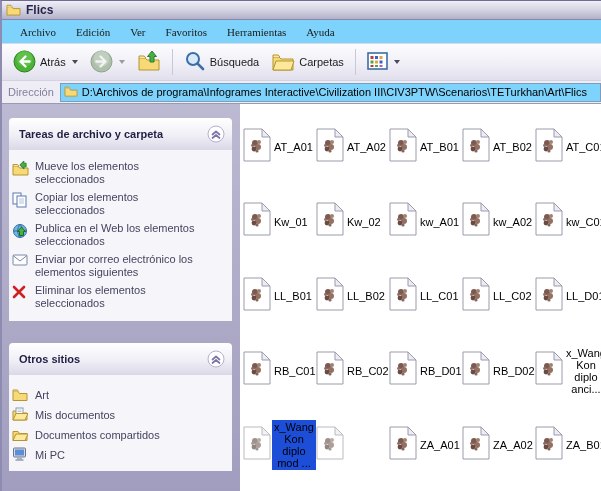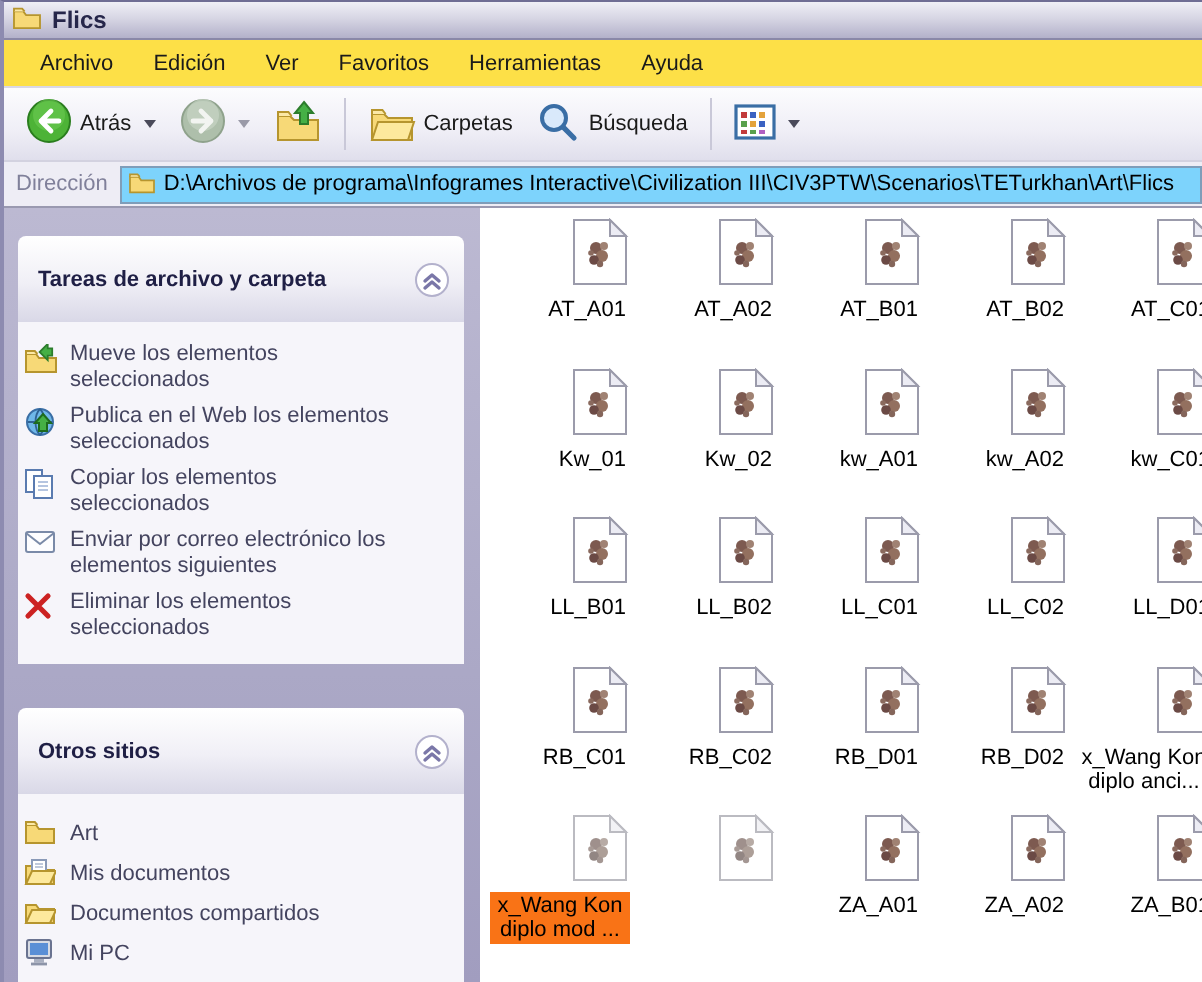--- a/index.html
+++ b/index.html
@@ -15,23 +15,23 @@
   .titlebar {
     height:19px; flex:0 0 19px;
     background:linear-gradient(180deg,#efeff6 0%,#d7d6e4 45%,#b3b1ca 100%);
     border-bottom:1px solid #8a88a8;
     display:flex; align-items:center; gap:5px; padding:0 4px;
   }
   .titlebar .title { font-weight:bold; font-size:12px; color:#26264a; }
 
   
   .menubar {
-    height:24px; flex:0 0 24px; background:#fde047;
+    height:24px; flex:0 0 24px; background:#7dd3fc;
     border-bottom:1px solid #d9d8e6;
-    display:flex; align-items:center; padding-left:8px;
+    display:flex; align-items:center; padding-left:8px;font-family:Liberation Serif, serif;
   }
   .menu-item { padding:3px 10px; color:#1a1a1a; cursor:default; }
 
   
   .toolbar {
     height:37px; flex:0 0 37px;
     background:linear-gradient(180deg,#fcfcfe 0%,#efeef6 60%,#e0dfec 100%);
     border-bottom:1px solid #d3d2e0;
     display:flex; align-items:center; padding-left:6px; gap:2px;
   }
@@ -57,45 +57,45 @@
   .content { flex:1; display:flex; overflow:hidden; }
 
   
   .sidebar {
     flex:0 0 238px; width:238px;
     background:linear-gradient(180deg,#bcb9d2 0%,#aba8c6 60%,#a19dbf 100%);
     padding:14px 8px 0 7px; overflow:hidden;
   }
   .panel { margin-bottom:22px; }
   .panel-header {
-    height:43px; border-radius:4px 4px 0 0;
+    height:32px; border-radius:4px 4px 0 0;
     background:linear-gradient(180deg,#ffffff 0%,#f0eff6 55%,#d9d8e7 100%);
     display:flex; align-items:center; justify-content:space-between;
     padding:0 7px 0 10px; font-weight:bold; color:#1f1f45; cursor:pointer;
   }
   .panel-body { background:#f6f5fa; padding:10px 4px 6px 3px; }
   .task-item { display:flex; gap:6px; margin-bottom:5px; color:#44445f; line-height:13px; cursor:pointer; }
   .task-item .txt { max-width:172px; }
   .task-item .ico { flex:0 0 17px; padding-top:1px; }
   .place-item { display:flex; gap:7px; align-items:center; height:20px; color:#44445f; cursor:pointer; }
   .chev { width:18px; height:18px; flex:0 0 18px; }
 
   
   .filearea { flex:1; background:#fff; position:relative; overflow:hidden; }
   .file-grid {
     position:absolute; left:2px; top:5px;
     display:grid; grid-template-columns:repeat(5,73px); grid-auto-rows:74.5px;
   }
-  .file-item { display:flex; flex-direction:column; align-items:flex-end; cursor:default; }
+  .file-item { display:flex; flex-direction:row; align-items:center; cursor:default; }
   .file-item .icon-wrap { height:37px; display:flex; align-items:flex-start; justify-content:center; }
   .file-label {
     margin-top:2px; padding:1px 2px; max-width:70px;
     text-align:center; line-height:12px; color:#000;
   }
-  .file-item.selected .file-label { background:#f97316; }
+  .file-item.selected .file-label { background:#1d4ed8; }
   .file-item.selected .icon-wrap { opacity:.68; filter:saturate(.6); }
   .file-item.focused .file-label { outline:1px dotted #3c3c55; }
 </style>
 </head>
 <body>
 
 <div class="window">
 
   <div class="titlebar">
     <span>
@@ -143,36 +143,36 @@
         <svg width="24" height="24" viewBox="0 0 24 24">
             <path d="M2 9 h6 l2 2 h12 v10 H2 Z" fill="#f7d977" stroke="#b6952e"></path>
             <path d="M2 9 V7 h5.2 l1.6 2" fill="#fbe8a6" stroke="#b6952e"></path>
             <path d="M15 2 l4.5 5.5 h-2.5 v5.5 h-4 V7.5 h-2.5 Z" fill="#45b045" stroke="#2c7d2c"></path>
           </svg>
       </span>
     </div>
     <div class="tb-sep"></div>
     <div class="tb-btn">
       <span>
+        <svg width="22" height="22" viewBox="0 0 22 22">
+            <circle cx="9" cy="9" r="6" fill="#d9e9fb" stroke="#3a6ea5" stroke-width="2"></circle>
+            <line x1="13.6" y1="13.6" x2="19" y2="19" stroke="#3a6ea5" stroke-width="2.6" stroke-linecap="round"></line>
+          </svg>
+      </span>
+      <span>Búsqueda</span>
+    </div>
+    <div class="tb-btn">
+      <span>
         <svg width="24" height="22" viewBox="0 0 24 22">
             <path d="M2 7 h6 l2 2 h12 v11 H2 Z" fill="#f7d977" stroke="#b6952e"></path>
             <path d="M2 7 V5 h5.2 l1.6 2" fill="#fbe8a6" stroke="#b6952e"></path>
             <path d="M2 20 L5 11 h18 l-3 9 Z" fill="#fde99d" stroke="#b6952e"></path>
           </svg>
       </span>
       <span>Carpetas</span>
-    </div>
-    <div class="tb-btn">
-      <span>
-        <svg width="22" height="22" viewBox="0 0 22 22">
-            <circle cx="9" cy="9" r="6" fill="#d9e9fb" stroke="#3a6ea5" stroke-width="2"></circle>
-            <line x1="13.6" y1="13.6" x2="19" y2="19" stroke="#3a6ea5" stroke-width="2.6" stroke-linecap="round"></line>
-          </svg>
-      </span>
-      <span>Búsqueda</span>
     </div>
     <div class="tb-sep"></div>
     <div class="tb-btn">
       <span>
         <svg width="21" height="18" viewBox="0 0 21 18">
             <rect x="1" y="1" width="19" height="16" fill="#fff" stroke="#3a6ea5" stroke-width="1.6"></rect>
             <rect x="3.5" y="4" width="3" height="3" fill="#c23b3b"></rect>
             <rect x="8" y="4" width="3" height="3" fill="#3b62c2"></rect>
             <rect x="12.5" y="4" width="3" height="3" fill="#e4a33c"></rect>
             <rect x="3.5" y="8.5" width="3" height="3" fill="#59a04c"></rect>
@@ -220,37 +220,37 @@
               <svg width="17" height="15" viewBox="0 0 17 15">
                   <path d="M1 5 h5 l1.5 2 H16 v7 H1 Z" fill="#f7d977" stroke="#b6952e"></path>
                   <path d="M1 5 V3.5 h4.4 l1.3 1.5" fill="#fbe8a6" stroke="#b6952e"></path>
                   <path d="M8 1 h4 v2.5 h2.5 L10 8 5.5 3.5 H8 Z" fill="#45b045" stroke="#2c7d2c" transform="rotate(90 10 5) scale(0.9)"></path>
                 </svg>
             </span>
             <span class="txt">Mueve los elementos seleccionados</span>
           </div>
           <div class="task-item">
             <span class="ico">
+              <svg width="15" height="16" viewBox="0 0 15 16">
+                  <rect x="1" y="1" width="8" height="11" fill="#fff" stroke="#5a7bb0"></rect>
+                  <rect x="5" y="4" width="9" height="11" fill="#fff" stroke="#5a7bb0"></rect>
+                  <path d="M7 7 h5 M7 9 h5 M7 11 h5" stroke="#9db3d6" stroke-width=".8"></path>
+                </svg>
+            </span>
+            <span class="txt">Copiar los elementos seleccionados</span>
+          </div>
+          <div class="task-item">
+            <span class="ico">
               <svg width="16" height="16" viewBox="0 0 16 16">
                   <circle cx="8" cy="8" r="6.5" fill="#6fb7e8" stroke="#3a6ea5"></circle>
                   <path d="M2 8 h12 M8 1.5 c-3 3 -3 10 0 13 M8 1.5 c3 3 3 10 0 13" stroke="#2f6294" fill="none" stroke-width=".9"></path>
                   <path d="M10.5 6 l4 4.5 h-2 v4 h-4 v-4 h-2 Z" fill="#45b045" stroke="#1e6b1e" transform="translate(-1 -2)"></path>
                 </svg>
             </span>
             <span class="txt">Publica en el Web los elementos seleccionados</span>
-          </div>
-          <div class="task-item">
-            <span class="ico">
-              <svg width="15" height="16" viewBox="0 0 15 16">
-                  <rect x="1" y="1" width="8" height="11" fill="#fff" stroke="#5a7bb0"></rect>
-                  <rect x="5" y="4" width="9" height="11" fill="#fff" stroke="#5a7bb0"></rect>
-                  <path d="M7 7 h5 M7 9 h5 M7 11 h5" stroke="#9db3d6" stroke-width=".8"></path>
-                </svg>
-            </span>
-            <span class="txt">Copiar los elementos seleccionados</span>
           </div>
           <div class="task-item">
             <span class="ico">
               <svg width="16" height="12" viewBox="0 0 16 12">
                   <rect x="1" y="1" width="14" height="10" rx="1" fill="#fdfdff" stroke="#7a8aa8"></rect>
                   <path d="M1 1.5 L8 7 L15 1.5" stroke="#7a8aa8" fill="none"></path>
                 </svg>
             </span>
             <span class="txt">Enviar por correo electrónico los elementos siguientes</span>
           </div>

